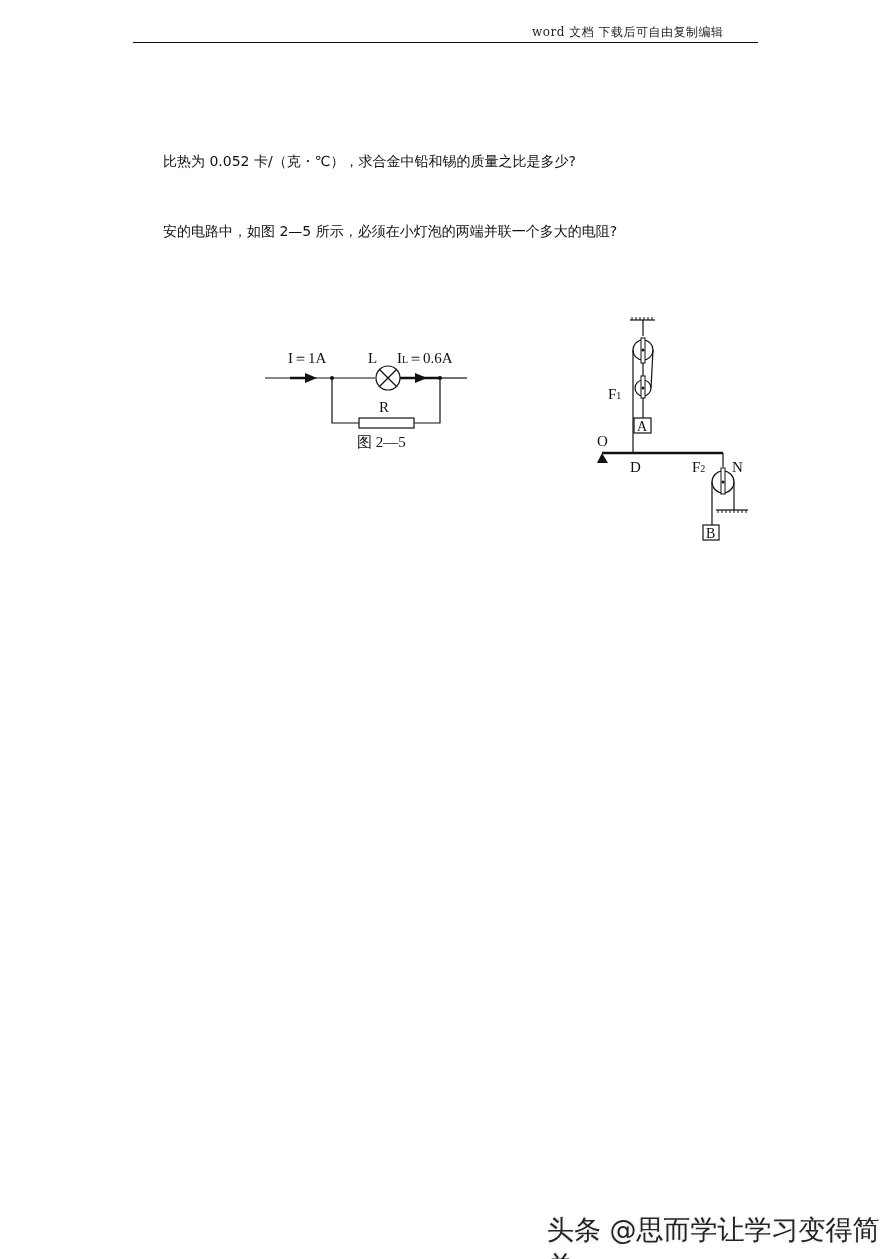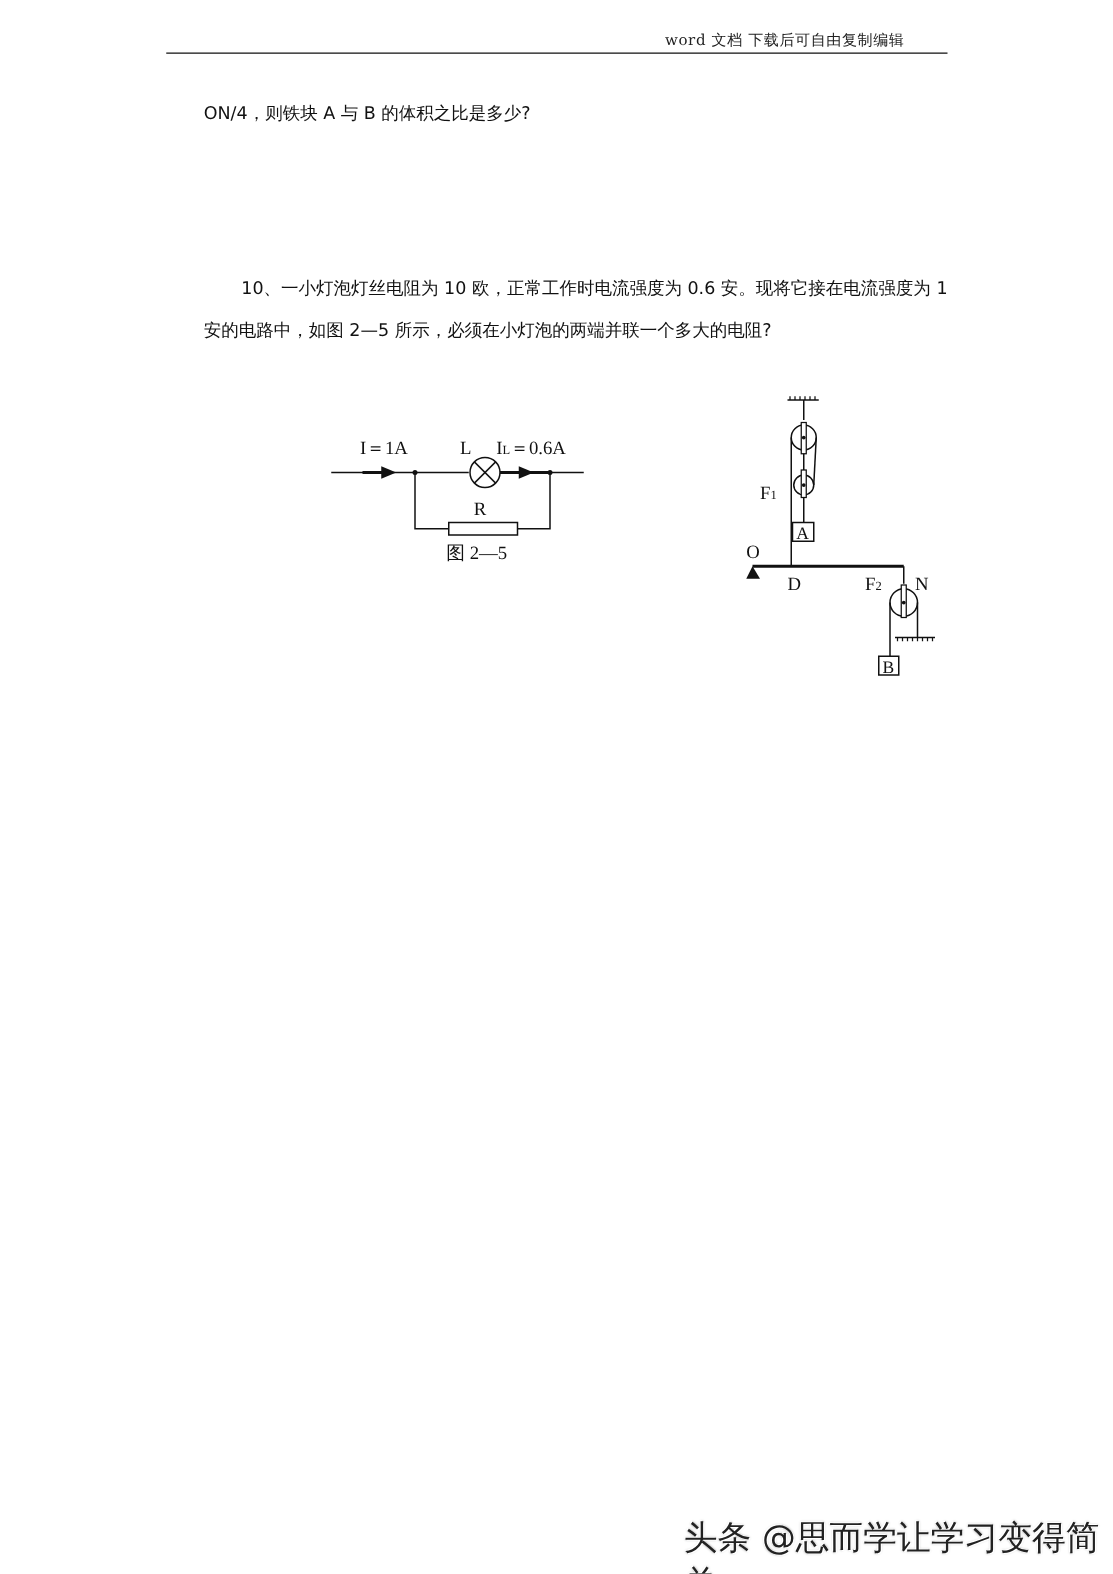--- a/index.html
+++ b/index.html
@@ -34,28 +34,27 @@
       text-shadow: 1px 1px 0 #fff, -1px -1px 0 #fff, 0 0 2px #888;
     }
   </style>
 </head>
 <body>
 
 <div class="header-text">word 文档  下载后可自由复制编辑</div>
 <div class="header-rule"></div>
 
 <div class="para" style="top:74px;">
-  <span class="line">ON/4，则铁块 A 与 B 的体积之比是多少?</span>
 </div>
 
 <div class="para" style="top:144px;">
+  <span class="line">比热为 0.052 卡/（克・℃），求合金中铅和锡的质量之比是多少?</span>
 </div>
 
 <div class="para" style="top:214px;">
-  <span class="line indent">10、一小灯泡灯丝电阻为 10 欧，正常工作时电流强度为 0.6 安。现将它接在电流强度为 1</span>
   <span class="line">安的电路中，如图 2—5 所示，必须在小灯泡的两端并联一个多大的电阻?</span>
 </div>
 
 <svg class="fig" style="left:255px; top:335px;" width="225" height="125" viewBox="0 0 225 125">
 
   <line x1="10" y1="43" x2="77" y2="43" stroke="#111" stroke-width="1.2"></line>
   <polygon points="50,38 62,43 50,48" fill="#111"></polygon>
   <line x1="35" y1="43" x2="52" y2="43" stroke="#111" stroke-width="2.5"></line>
   <circle cx="77" cy="43" r="2" fill="#111"></circle>
   <line x1="77" y1="43" x2="120" y2="43" stroke="#111" stroke-width="1.2"></line>

